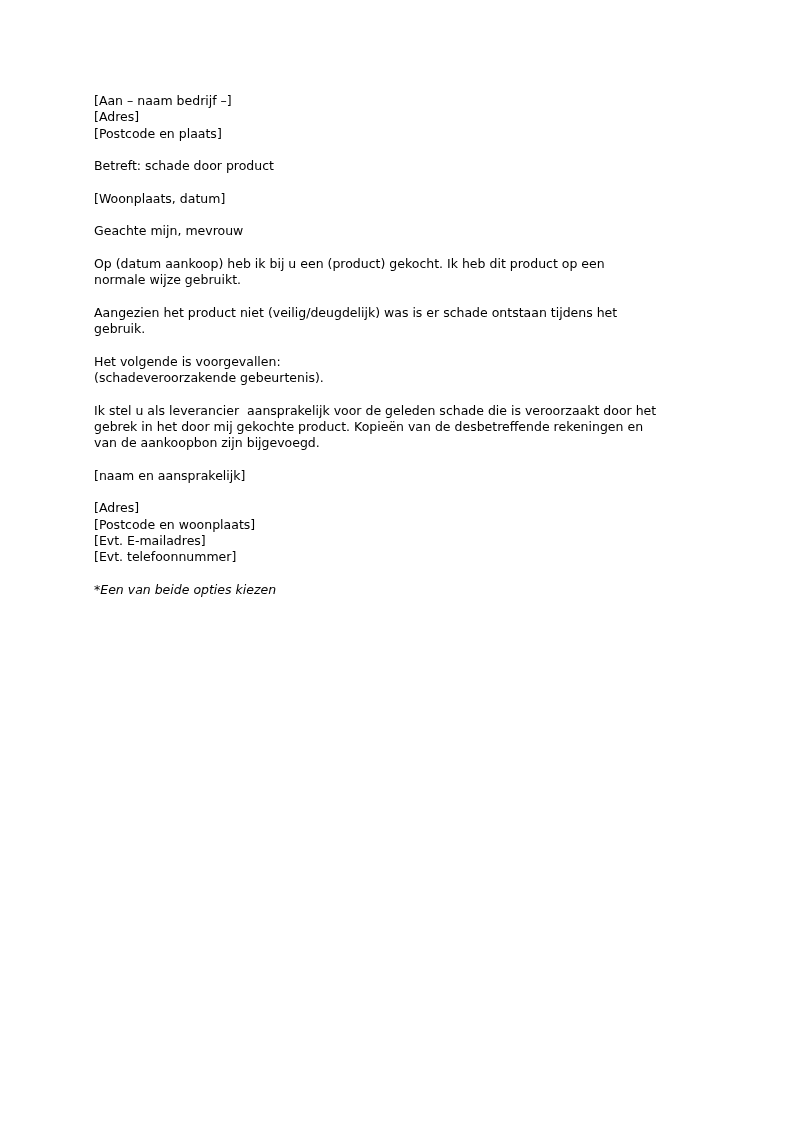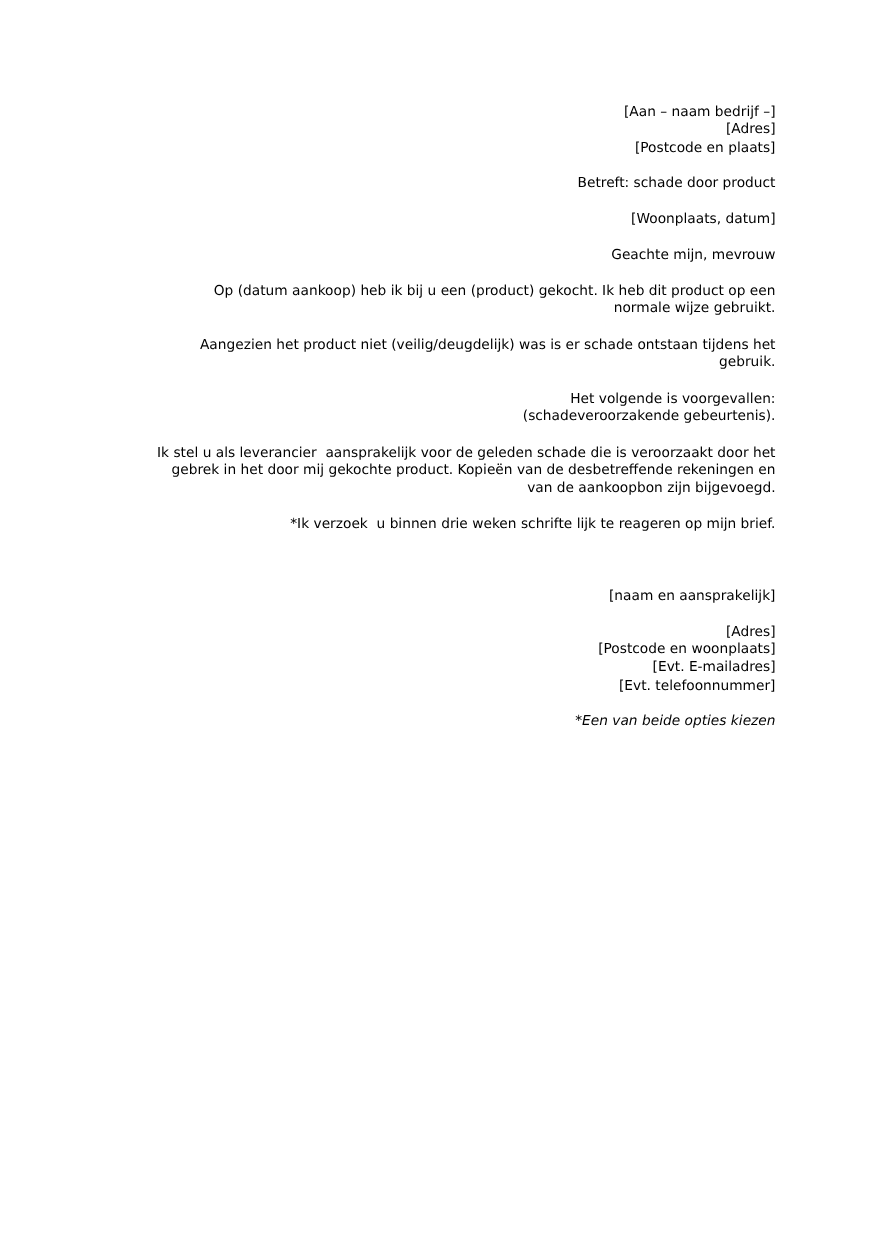--- a/index.html
+++ b/index.html
@@ -20,31 +20,29 @@
     padding: 93px 88px 0 94px;
   }
   .para {
     margin: 0 0 16.3px 0;
     font-family: "DejaVu Sans", sans-serif;
     font-size: 12.5px;
     line-height: 16.3px;
     color: #000000;
     white-space: pre-wrap;
     letter-spacing: 0;
-    text-align: right;
   }
   .gap-after-3 {
     margin-bottom: 48.9px;
   }
   .gap-after-2 {
     margin-bottom: 32.6px;
   }
   .footnote {
     font-style: italic;
-    margin-left: 13px;
   }
 </style>
 </head>
 <body>
 
 <div class="page">
   <p class="para">[Aan – naam bedrijf –]
 [Adres]
 [Postcode en plaats]</p>
 
@@ -63,21 +61,20 @@
   <p class="para">Het volgende is voorgevallen:
 (schadeveroorzakende gebeurtenis).</p>
 
 
 
   <p class="para">Ik stel u als leverancier  aansprakelijk voor de geleden schade die is veroorzaakt door het
 gebrek in het door mij gekochte product. Kopieën van de desbetreffende rekeningen en
 van de aankoopbon zijn bijgevoegd.</p>
 
 
-  <p class="para gap-after-3">*Ik verzoek  u binnen drie weken schrifte lijk te reageren op mijn brief.</p>
 
 
   <p class="para">[naam en aansprakelijk]</p>
 
   <p class="para">[Adres]
 [Postcode en woonplaats]
 [Evt. E-mailadres]
 [Evt. telefoonnummer]</p>
 
 

